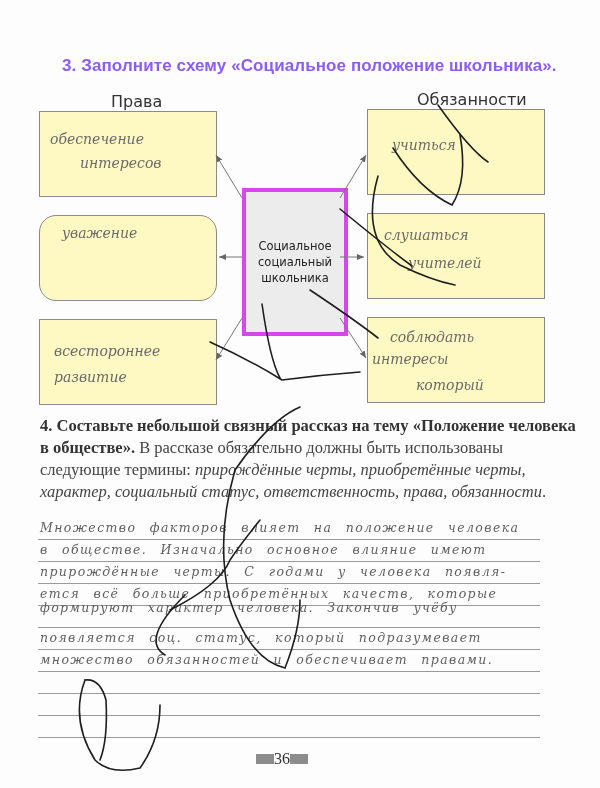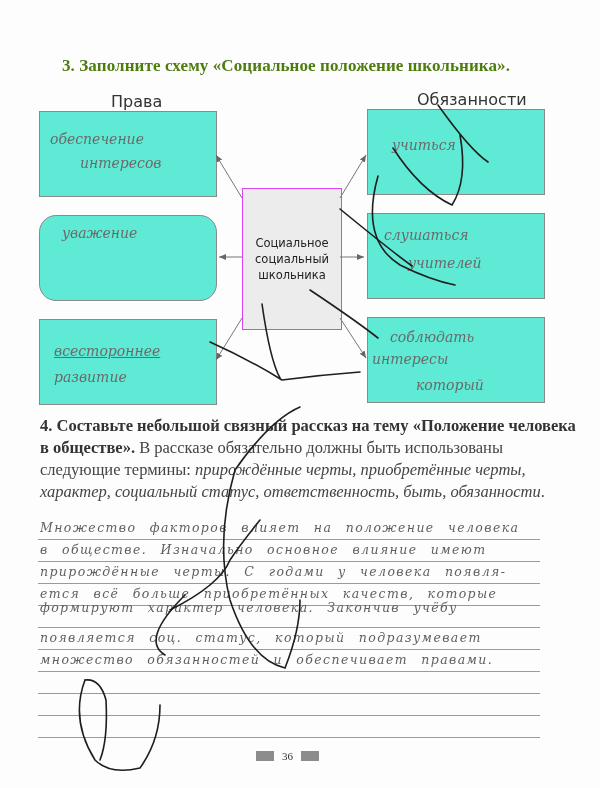--- a/index.html
+++ b/index.html
@@ -4,79 +4,79 @@
   <style>
     html, body { margin: 0; padding: 0; }
     body {
       width: 600px; height: 788px; position: relative; overflow: hidden;
       background: #fdfdfd;
       font-family: "DejaVu Serif", serif;
       color: #2b2b2b;
     }
     .abs { position: absolute; }
     .task-title {
-      left: 62px; top: 56px; font-size: 15.5px; font-weight: bold; color: #4d7c0f;
-      font-family: Liberation Serif, serif; font-size: 17px; letter-spacing: 0.1px;
+      left: 62px; top: 56px; font-size: 15.5px; font-weight: bold; color: #8b5cf6;
+      font-family: Liberation Sans, sans-serif; font-size: 17px; letter-spacing: 0.1px;
     }
     .col-label {
       font-family: "DejaVu Sans", sans-serif; font-size: 16px; color: #333;
     }
     .box {
-      border: 1px solid #8a8a8a; background: #5eead4;
+      border: 1px solid #8a8a8a; background: #fef9c3;
     }
     .hw {
       font-family: "DejaVu Serif", serif; font-style: italic; color: #6a6a6a;
       font-size: 14px; line-height: 22px;
     }
     .center-box {
       left: 242px; top: 188px; width: 98px; height: 140px;
-      background: #ececec; border: 1px solid #d946ef;
+      background: #ececec; border: 4px solid #d946ef;
       display: flex; align-items: center; justify-content: center; text-align: center;
     }
     .center-text {
       font-family: "DejaVu Sans", sans-serif; font-size: 11.5px; line-height: 16px; color: #222;
     }
     .task4 {
       left: 40px; top: 415px; width: 540px;
       font-family: "Liberation Serif", serif; font-size: 16.5px; line-height: 22px; color: #444;
     }
     .task4 .bold { font-weight: bold; color: #333; }
     .task4 .it { font-style: italic; }
     .ruled-line {
       position: absolute; left: 38px; width: 502px; height: 1px; background: #9a9a9a;
     }
     .answer-line {
       position: absolute; left: 40px; width: 500px;
       font-family: "DejaVu Serif", serif; font-style: italic; font-size: 12.5px;
       color: #5f5f5f; white-space: nowrap; letter-spacing: 1.4px; word-spacing: 8px;
     }
     .page-num {
-      left: 256px; top: 750px; display: flex; align-items: center; gap: 8px;
-      font-family: "Liberation Serif", serif; font-size: 11px; color: #333;
+      left: 256px; top: 750px; display: flex; align-items: center; 
+      font-family: "Liberation Serif", serif; font-size: 16px; color: #333;
     }
     .pn-bar { width: 18px; height: 10px; background: #8c8c8c; display: inline-block; }
     svg.overlay { position: absolute; left: 0; top: 0; pointer-events: none; }
   </style>
 </head>
 <body>
 
 <div class="abs task-title">3. Заполните схему «Социальное положение школьника».</div>
 
 <div class="abs col-label" style="left:111px; top:92px;">Права</div>
 <div class="abs col-label" style="left:417px; top:90px;">Обязанности</div>
 
 <div class="abs box" style="left:39px; top:111px; width:176px; height:84px;">
   <div class="hw abs" style="left:10px; top:16px;">обеспечение</div>
   <div class="hw abs" style="left:40px; top:40px;">интересов</div>
 </div>
 <div class="abs box" style="left:39px; top:215px; width:176px; height:84px;border-radius:17px;">
   <div class="hw abs" style="left:22px; top:6px;">уважение</div>
 </div>
 <div class="abs box" style="left:39px; top:319px; width:176px; height:84px;">
-  <div class="hw abs" style="left:14px; top:20px;text-decoration:underline;">всестороннее</div>
+  <div class="hw abs" style="left:14px; top:20px;">всестороннее</div>
   <div class="hw abs" style="left:14px; top:46px;">развитие</div>
 </div>
 
 <div class="abs center-box">
   <div class="center-text">
     <div>Социальное</div>
     <div>социальный</div>
     <div>школьника</div>
   </div>
 </div>
@@ -104,21 +104,21 @@
     <line x1="242" y1="198" x2="216" y2="155"></line>
     <line x1="242" y1="257" x2="219" y2="257"></line>
     <line x1="242" y1="318" x2="216" y2="360"></line>
     <line x1="340" y1="198" x2="366" y2="155"></line>
     <line x1="340" y1="257" x2="364" y2="257"></line>
     <line x1="340" y1="318" x2="366" y2="358"></line>
   </g>
 </svg>
 
 <div class="abs task4">
-  <span class="bold">4. Составьте небольшой связный рассказ на тему «Положение человека в обществе».</span><span> В рассказе обязательно должны быть использованы следующие термины: </span><span class="it">прирождённые черты, приобретённые черты, характер, социальный статус, ответственность, быть, обязанности</span><span>.</span>
+  <span class="bold">4. Составьте небольшой связный рассказ на тему «Положение человека в обществе».</span><span> В рассказе обязательно должны быть использованы следующие термины: </span><span class="it">прирождённые черты, приобретённые черты, характер, социальный статус, ответственность, права, обязанности</span><span>.</span>
 </div>
 
 <div>
   <div class="ruled-line" style="top:539px;"></div>
   <div class="ruled-line" style="top:561px;"></div>
   <div class="ruled-line" style="top:583px;"></div>
   <div class="ruled-line" style="top:605px;"></div>
   <div class="ruled-line" style="top:627px;"></div>
   <div class="ruled-line" style="top:649px;"></div>
   <div class="ruled-line" style="top:671px;"></div>

